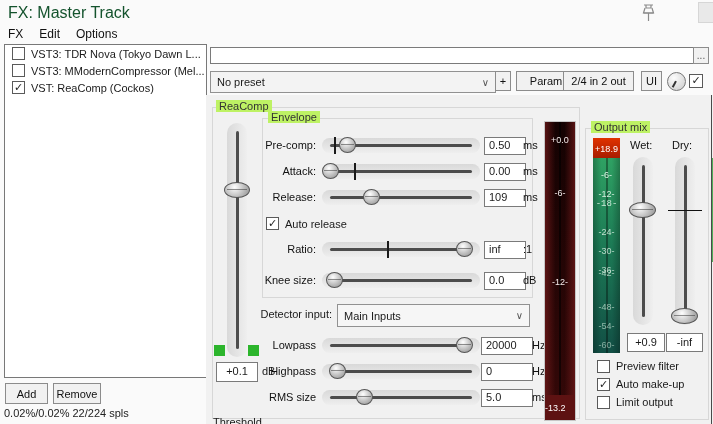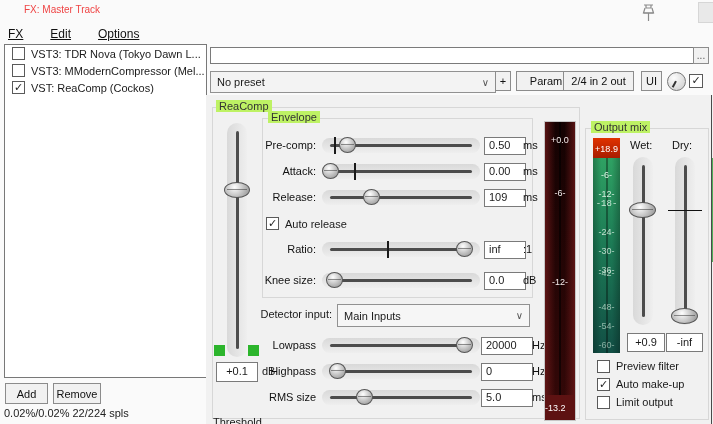--- a/index.html
+++ b/index.html
@@ -1,22 +1,22 @@
 <!DOCTYPE html>
 <html><head>
 <meta charset="utf-8">
 <style>
   html,body{margin:0;padding:0;}
   body{font-family:"Liberation Sans",sans-serif;background:#fafafa;}
   .win{position:relative;width:713px;height:424px;background:#fafafa;overflow:hidden;font-size:11px;color:#1a1a1a;}
   .abs{position:absolute;}
 
   
-  .title{left:8px;top:4px;font-size:10px;color:#ef4444;margin-left:16px;}
-  .menu{left:8px;top:27px;display:flex;gap:27px;font-size:12px;color:#111;text-decoration:underline;}
+  .title{left:8px;top:4px;font-size:16px;color:#14532d;}
+  .menu{left:8px;top:27px;display:flex;gap:16px;font-size:12px;color:#111;}
   .menu span{cursor:default;}
   .edge-btn{left:698px;top:2px;width:15px;height:19px;background:#e9e9e9;border:1px solid #d6d6d6;}
 
   
   .fxpanel{left:4px;top:44px;width:201px;height:332px;background:#fff;border:1px solid #787878;}
   .fxrow{display:flex;align-items:center;height:17px;padding-left:7px;gap:6px;}
   .cb{display:inline-block;width:11px;height:11px;background:#fff;border:1px solid #5a5a5a;font-size:11px;line-height:11px;text-align:center;color:#222;flex:none;}
   .fxlabel{white-space:nowrap;overflow:hidden;}
   .btn{display:inline-flex;align-items:center;justify-content:center;background:#f1f1f1;border:1px solid #8c8c8c;font-size:11px;color:#111;}
   .add-btn{left:5px;top:383px;width:43px;height:21px;}

